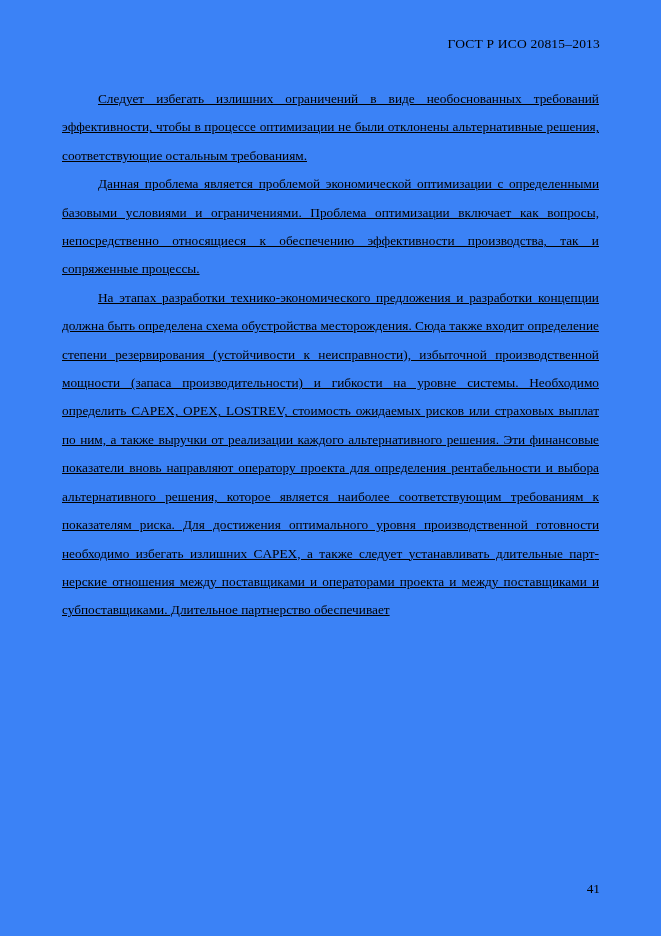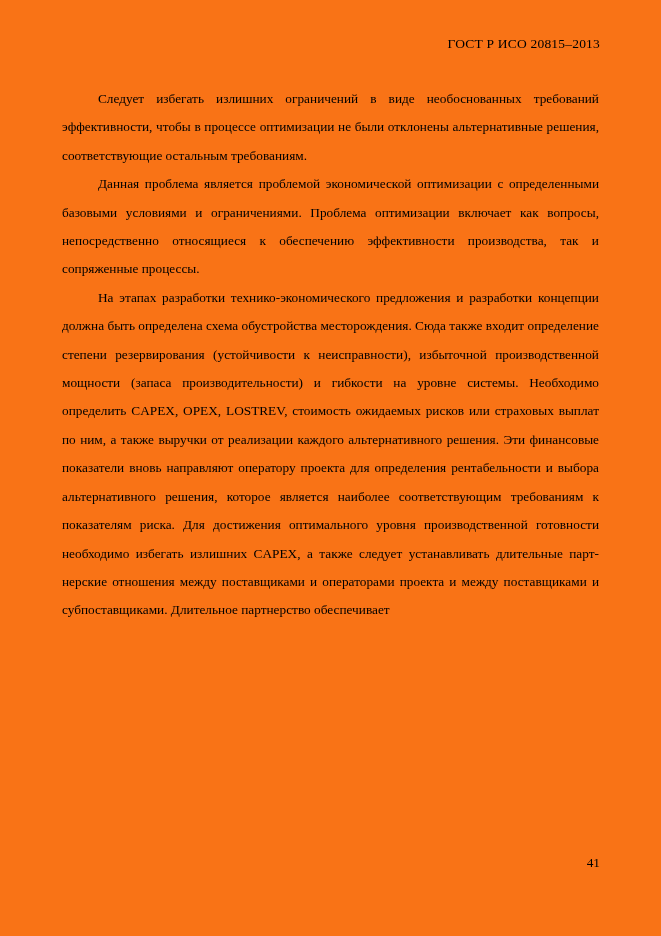--- a/index.html
+++ b/index.html
@@ -4,52 +4,53 @@
 <style>
   html, body {
     margin: 0;
     padding: 0;
     background: #ffffff;
   }
   .page {
     position: relative;
     width: 661px;
     height: 936px;
-    background: #f97316;
+    background: #3b82f6;
     font-family: "Liberation Serif", "DejaVu Serif", serif;
     color: #000000;
     overflow: hidden;
     box-sizing: border-box;
   }
   .header {
     position: absolute;
     top: 36px;
     right: 61px;
     font-size: 13.5px;
     letter-spacing: 0.2px;
     white-space: nowrap;
   }
   .body-text {
     position: absolute;
     top: 85px;
     left: 62px;
     width: 537px;
+    text-decoration: underline;
   }
   p.para {
     margin: 0;
     font-size: 13.3px;
     line-height: 28.4px;
     text-align: justify;
     text-indent: 36px;
     text-justify: inter-word;
     hyphens: manual;
   }
   .page-number {
     position: absolute;
-    bottom: 65px;
+    bottom: 39px;
     right: 61px;
     font-size: 13.3px;
     text-align: right;
   }
 </style>
 </head>
 <body>
 
 <div class="page">
 

